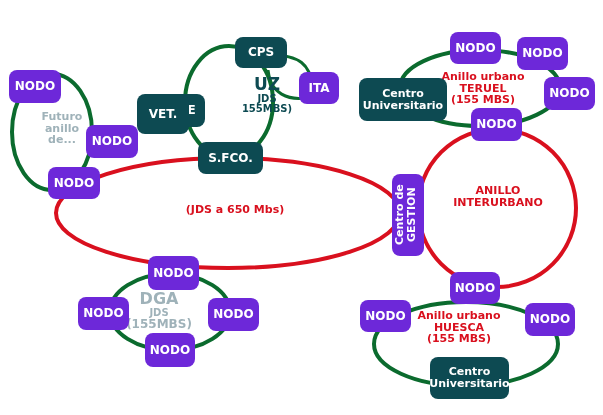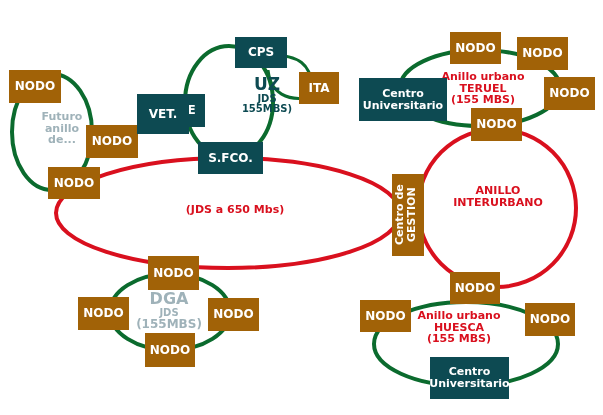--- a/index.html
+++ b/index.html
@@ -1,19 +1,19 @@
 <!DOCTYPE html>
 <html><head>
 <meta charset="utf-8">
 <style>
   html, body { margin:0; padding:0; background:#ffffff; }
   body { width:603px; height:415px; position:relative; overflow:hidden; font-family:"DejaVu Sans", sans-serif; }
   svg.rings { position:absolute; left:0; top:0; width:603px; height:415px; }
-  .box { position:absolute; display:flex; align-items:center; justify-content:center; text-align:center; color:#ffffff; font-weight:bold; box-sizing:border-box; line-height:1.05; }
-  .nodo { background:#a16207; font-size:12px; }
+  .box { position:absolute; display:flex; align-items:center; justify-content:center; text-align:center; color:#ffffff; font-weight:bold; box-sizing:border-box; line-height:1.05;border-radius:8px; }
+  .nodo { background:#6d28d9; font-size:12px; }
   .dark { background:#0d4a52; font-size:12px; }
   .lbl { position:absolute; text-align:center; font-weight:bold; line-height:1.05; }
   .red { color:#d9101e; }
   .grey { color:#9fb2b9; }
   .teal { color:#0d4a52;margin-left:41px; }
   .vertical { writing-mode:vertical-rl; transform:rotate(180deg); }
 </style>
 </head>
 <body>
 
@@ -72,21 +72,21 @@
 </div>
 
 <div class="lbl red" style="left:450px;top:185px;width:96px;font-size:11px;">
   <div>ANILLO</div>
   <div>INTERURBANO</div>
 </div>
 <div class="box nodo" style="left:392px;top:174px;width:32px;height:82px;font-size:11px;">
   <span class="vertical" style="display:block;width:28px;">Centro de GESTION</span>
 </div>
 
-<div class="lbl grey" style="left:136px;top:291px;width:66px;">
+<div class="lbl grey" style="left:126px;top:291px;width:66px;">
   <div style="font-size:16px;">DGA</div>
   <div style="font-size:10px;">JDS</div>
   <div style="font-size:12px;">(155MBS)</div>
 </div>
 <div class="box nodo" style="left:148px;top:256px;width:51px;height:34px;">NODO</div>
 <div class="box nodo" style="left:78px;top:297px;width:51px;height:33px;">NODO</div>
 <div class="box nodo" style="left:208px;top:298px;width:51px;height:33px;">NODO</div>
 <div class="box nodo" style="left:145px;top:333px;width:50px;height:34px;">NODO</div>
 
 <div class="lbl red" style="left:414px;top:310px;width:90px;font-size:11px;">

